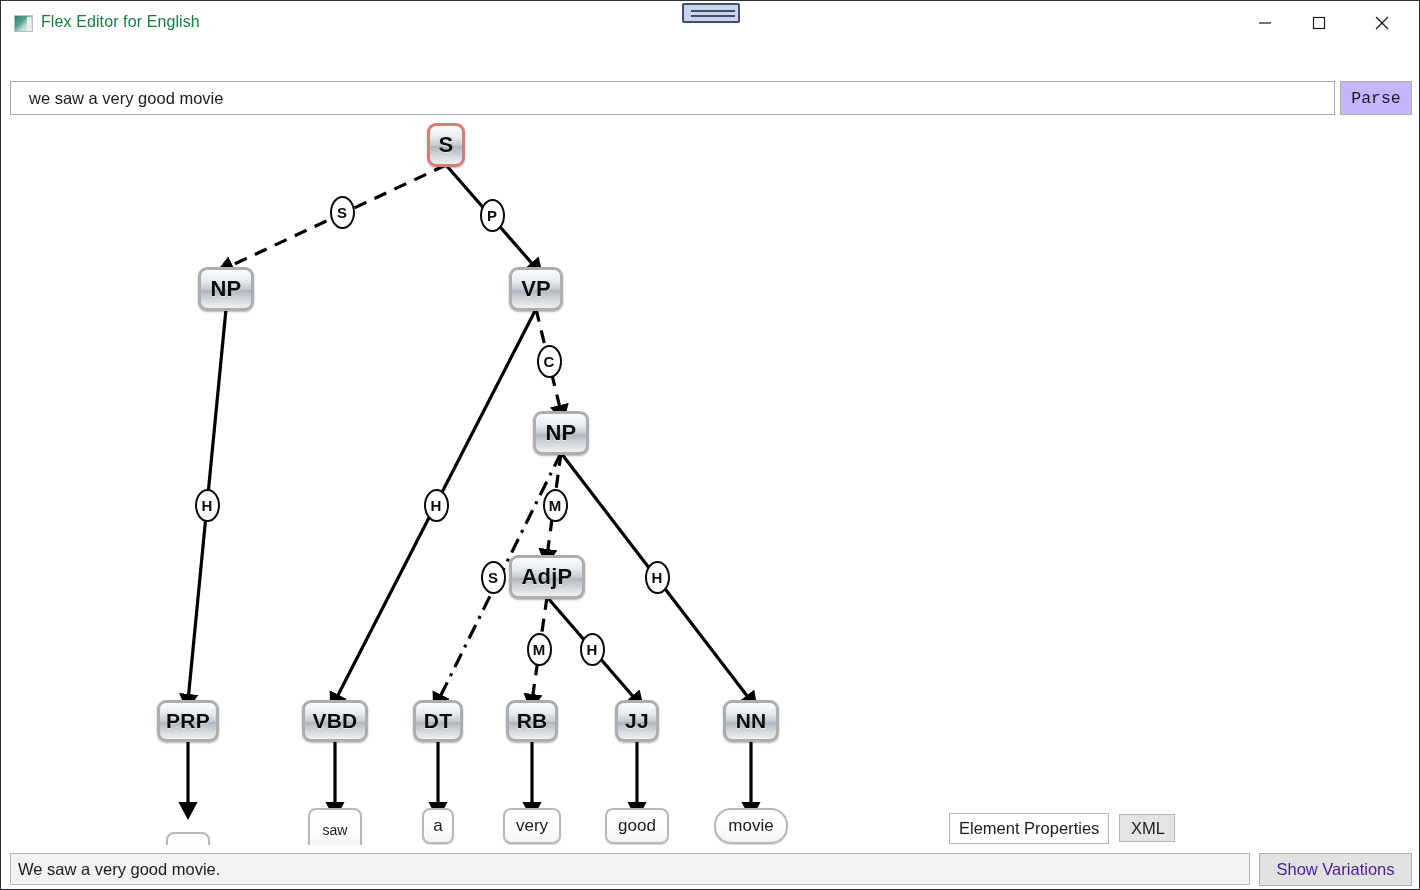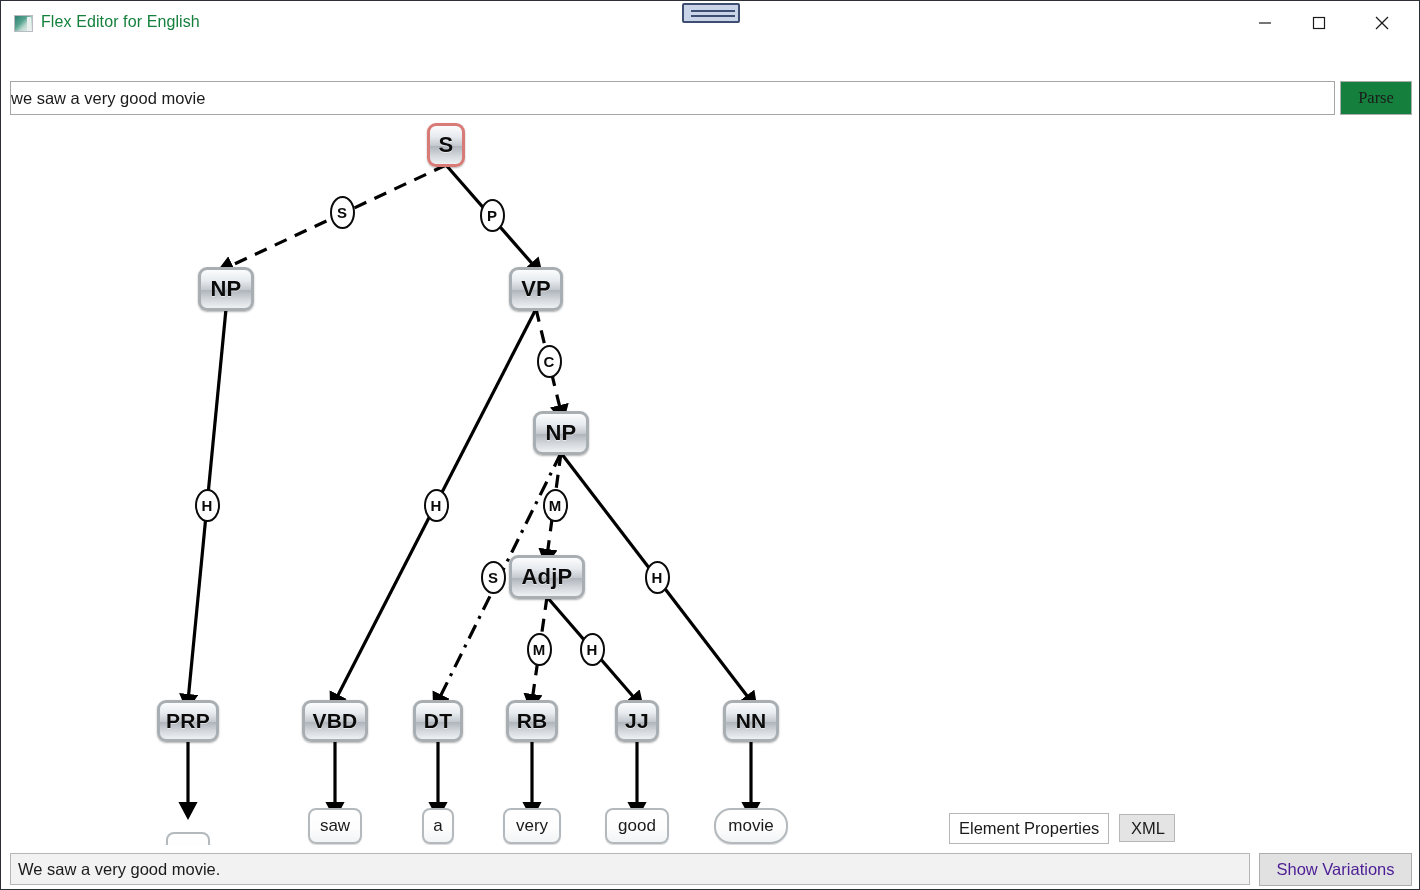--- a/index.html
+++ b/index.html
@@ -79,28 +79,28 @@
   #input-row {
     position: absolute; left: 0; top: 80px; width: 1418px; height: 36px;
   }
   #sentence-input {
     position: absolute; left: 9px; top: 0; width: 1325px; height: 34px;
     border: 1px solid #a6a6a6;
     background: #ffffff;
     font-family: "Liberation Sans", sans-serif;
     font-size: 16.5px;
     color: #1b1b1b;
-    padding: 0 0;
+    padding: 0 18px;
     outline: none;
   }
   #parse-button {
     position: absolute; left: 1339px; top: 0; width: 72px; height: 34px;
-    background: #15803d;
+    background: #c4b5fd;
     border: 1px solid #adadad;
-    font-family: Liberation Serif, serif;
+    font-family: Liberation Mono, monospace;
     font-size: 16.5px;
     color: #1b1b1b;
     cursor: default;
   }
 
   
   #tree-canvas {
     position: absolute; left: 5px; top: 118px; width: 932px; height: 726px;
     background: #ffffff;
     overflow: hidden;
@@ -329,21 +329,21 @@
         <div class="node" style="left: 503px; top: 148px; width: 54px; height: 44px; font-size: 22px;">VP</div>
         <div class="node" style="left: 527px; top: 292px; width: 56px; height: 44px; font-size: 22px;">NP</div>
         <div class="node" style="left: 503px; top: 436px; width: 76px; height: 44px; font-size: 22px;">AdjP</div>
         <div class="node" style="left: 151px; top: 581px; width: 62px; height: 42px; font-size: 21px;">PRP</div>
         <div class="node" style="left: 296px; top: 581px; width: 66px; height: 42px; font-size: 21px;">VBD</div>
         <div class="node" style="left: 407px; top: 581px; width: 50px; height: 42px; font-size: 21px;">DT</div>
         <div class="node" style="left: 500px; top: 581px; width: 52px; height: 42px; font-size: 21px;">RB</div>
         <div class="node" style="left: 609px; top: 581px; width: 44px; height: 42px; font-size: 21px;">JJ</div>
         <div class="node" style="left: 717px; top: 581px; width: 56px; height: 42px; font-size: 21px;">NN</div>
         <div class="leaf" style="left: 160px; top: 689px; width: 44px; height: 36px; font-size: 17px; margin-top: 24px;">we</div>
-        <div class="leaf" style="left: 302px; top: 689px; width: 54px; height: 36px; font-size: 17px;">saw</div>
+        <div class="leaf" style="left: 302px; top: 689px; width: 54px; height: 44px; font-size: 14px;">saw</div>
         <div class="leaf" style="left: 416px; top: 689px; width: 32px; height: 36px; font-size: 17px;">a</div>
         <div class="leaf" style="left: 497px; top: 689px; width: 58px; height: 36px; font-size: 17px;">very</div>
         <div class="leaf" style="left: 599px; top: 689px; width: 64px; height: 36px; font-size: 17px;">good</div>
         <div class="leaf" style="left: 708px; top: 689px; width: 74px; height: 36px; font-size: 17px; border-radius: 17px;">movie</div>
         <div class="edge-label" style="left: 323.5px; top: 76.5px; width: 25px; height: 33px;">S</div>
         <div class="edge-label" style="left: 473.5px; top: 79.5px; width: 25px; height: 33px;">P</div>
         <div class="edge-label" style="left: 188.5px; top: 369.5px; width: 25px; height: 33px;">H</div>
         <div class="edge-label" style="left: 417.5px; top: 369.5px; width: 25px; height: 33px;">H</div>
         <div class="edge-label" style="left: 530.5px; top: 225.5px; width: 25px; height: 33px;">C</div>
         <div class="edge-label" style="left: 474.5px; top: 441.5px; width: 25px; height: 33px;">S</div>

